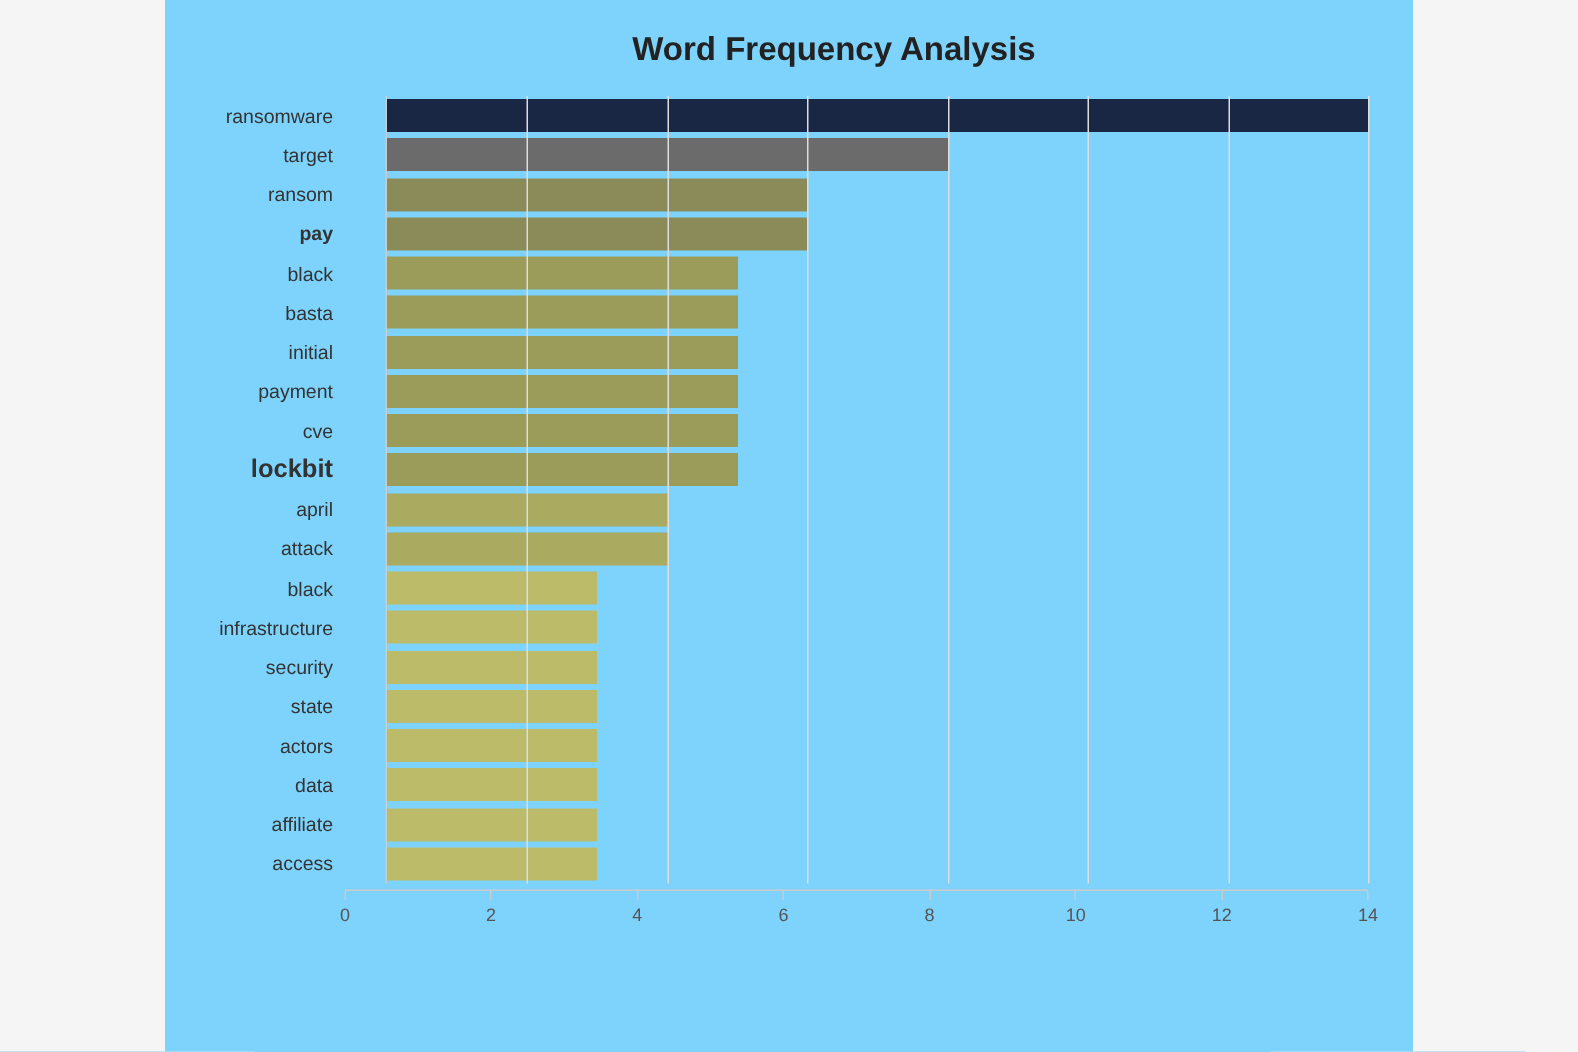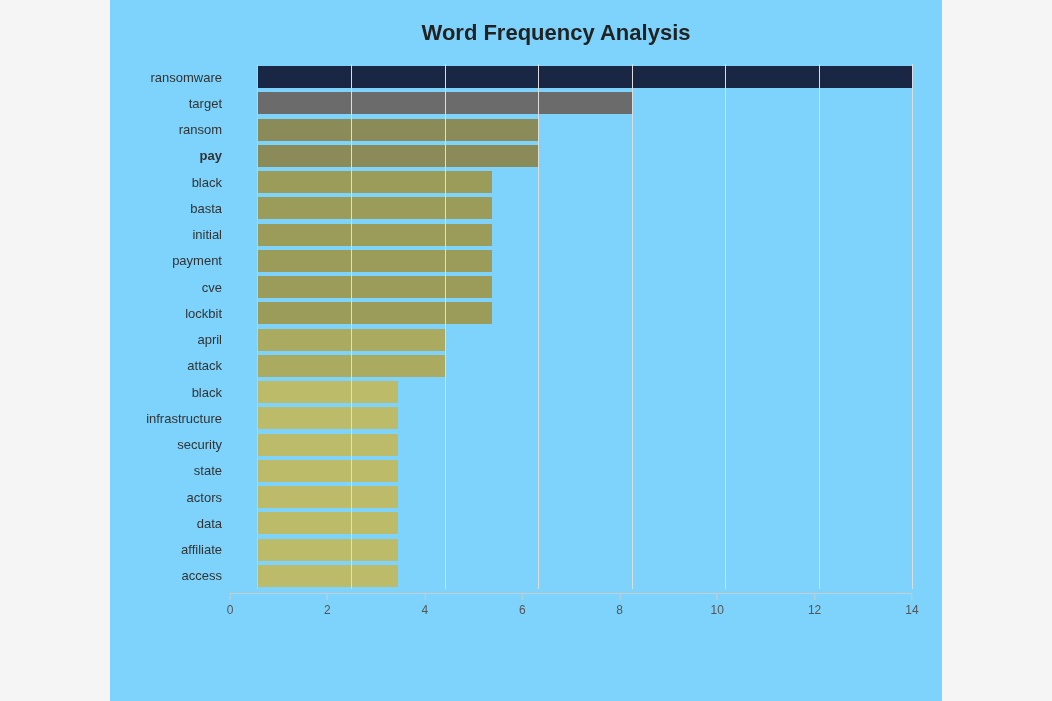--- a/index.html
+++ b/index.html
@@ -132,21 +132,21 @@
       <div class="y-labels" id="y-labels">
           <div class="y-label" style="font-size: 13px; color: rgb(51, 51, 51); justify-content: flex-end; width: 100%;">ransomware</div>
           <div class="y-label" style="font-size: 13px; color: rgb(51, 51, 51); justify-content: flex-end; width: 100%;">target</div>
           <div class="y-label" style="font-size: 13px; color: rgb(51, 51, 51); justify-content: flex-end; width: 100%;">ransom</div>
           <div class="y-label" style="font-size: 13px; color: rgb(51, 51, 51); justify-content: flex-end; width: 100%; font-weight: bold;">pay</div>
           <div class="y-label" style="font-size: 13px; color: rgb(51, 51, 51); justify-content: flex-end; width: 100%;">black</div>
           <div class="y-label" style="font-size: 13px; color: rgb(51, 51, 51); justify-content: flex-end; width: 100%;">basta</div>
           <div class="y-label" style="font-size: 13px; color: rgb(51, 51, 51); justify-content: flex-end; width: 100%;">initial</div>
           <div class="y-label" style="font-size: 13px; color: rgb(51, 51, 51); justify-content: flex-end; width: 100%;">payment</div>
           <div class="y-label" style="font-size: 13px; color: rgb(51, 51, 51); justify-content: flex-end; width: 100%;">cve</div>
-          <div class="y-label" style="font-size: 13px; color: rgb(51, 51, 51); justify-content: flex-end; width: 100%;">lockbit</div>
+          <div class="y-label" style="font-size: 17px; color: rgb(51, 51, 51); justify-content: flex-end; width: 100%; font-weight: bold;">lockbit</div>
           <div class="y-label" style="font-size: 13px; color: rgb(51, 51, 51); justify-content: flex-end; width: 100%;">april</div>
           <div class="y-label" style="font-size: 13px; color: rgb(51, 51, 51); justify-content: flex-end; width: 100%;">attack</div>
           <div class="y-label" style="font-size: 13px; color: rgb(51, 51, 51); justify-content: flex-end; width: 100%;">black</div>
           <div class="y-label" style="font-size: 13px; color: rgb(51, 51, 51); justify-content: flex-end; width: 100%;">infrastructure</div>
           <div class="y-label" style="font-size: 13px; color: rgb(51, 51, 51); justify-content: flex-end; width: 100%;">security</div>
           <div class="y-label" style="font-size: 13px; color: rgb(51, 51, 51); justify-content: flex-end; width: 100%;">state</div>
           <div class="y-label" style="font-size: 13px; color: rgb(51, 51, 51); justify-content: flex-end; width: 100%;">actors</div>
           <div class="y-label" style="font-size: 13px; color: rgb(51, 51, 51); justify-content: flex-end; width: 100%;">data</div>
           <div class="y-label" style="font-size: 13px; color: rgb(51, 51, 51); justify-content: flex-end; width: 100%;">affiliate</div>
           <div class="y-label" style="font-size: 13px; color: rgb(51, 51, 51); justify-content: flex-end; width: 100%;">access</div>

